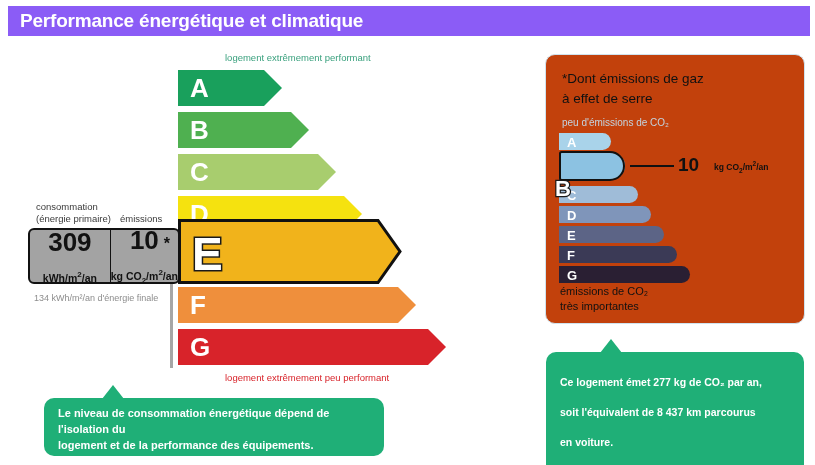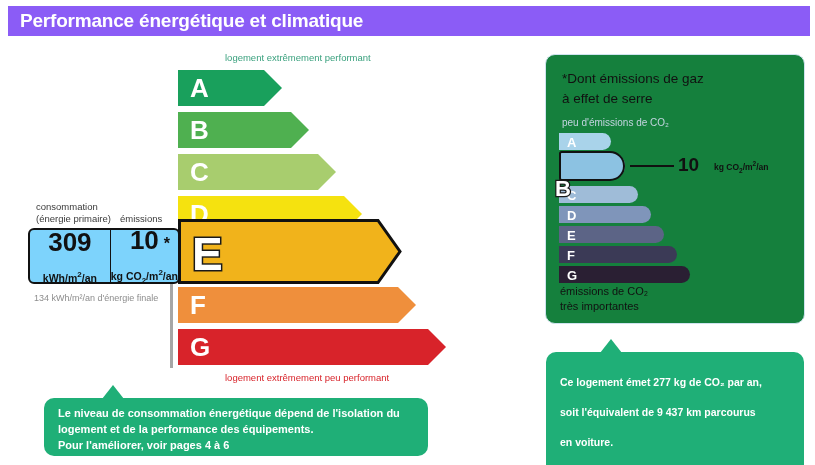--- a/index.html
+++ b/index.html
@@ -108,21 +108,21 @@
     background: #a6a6a6;
   }
 
   
   #value-box {
     position: absolute;
     left: 28px;
     top: 228px;
     width: 152px;
     height: 56px;
-    background: #7dd3fc;
+    background: #a3a3a3;
     border: 2.5px solid #111111;
     border-radius: 6px;
     box-sizing: border-box;
     z-index: 5;
   }
   #value-box-inner {
     position: relative;
     width: 100%;
     height: 100%;
     display: flex;
@@ -190,21 +190,21 @@
   
   #ghg-panel {
     position: absolute;
     left: 545px;
     top: 54px;
     width: 260px;
     height: 270px;
     border: 1.5px solid #cfe3ef;
     border-radius: 10px;
     box-sizing: border-box;
-    background: #15803d;
+    background: #c2410c;
   }
   #ghg-title {
     position: absolute;
     left: 16px;
     top: 14px;
     font-size: 13.5px;
     color: #111111;
     line-height: 1.45;
     white-space: pre-line;
   }
@@ -312,21 +312,21 @@
     position: absolute;
     width: 0;
     height: 0;
     border-left: 11px solid transparent;
     border-right: 11px solid transparent;
     border-bottom: 14px solid #1faf77;
   }
   #callout-energy {
     left: 44px;
     top: 398px;
-    width: 384px;
+    width: 340px;
     height: 58px;
     padding: 8px 14px;
   }
   #callout-energy-tail { left: 58px; top: -13px; }
   #callout-ghg {
     left: 546px;
     top: 352px;
     width: 258px;
     height: 124px;
     padding: 8px 14px;
@@ -462,21 +462,21 @@
     <div class="callout-tail" id="callout-energy-tail"></div>
     <div class="callout-text">Le niveau de consommation énergétique dépend de l'isolation du
 logement et de la performance des équipements.
 Pour l'améliorer, voir pages 4 à 6</div>
   </div>
 
   <div class="callout" id="callout-ghg">
     <div class="callout-tail" id="callout-ghg-tail"></div>
     <div class="callout-text">
       <span>Ce logement émet 277 kg de CO₂ par an,</span><br>
-      <span>soit l'équivalent de 9 437 km parcourus</span><br>
+      <span>soit l'équivalent de 8 437 km parcourus</span><br>
       <span>en voiture.</span><br>
       <br>
       <br>
       
     </div>
   </div>
 
 </div>
 
 </body></html>

